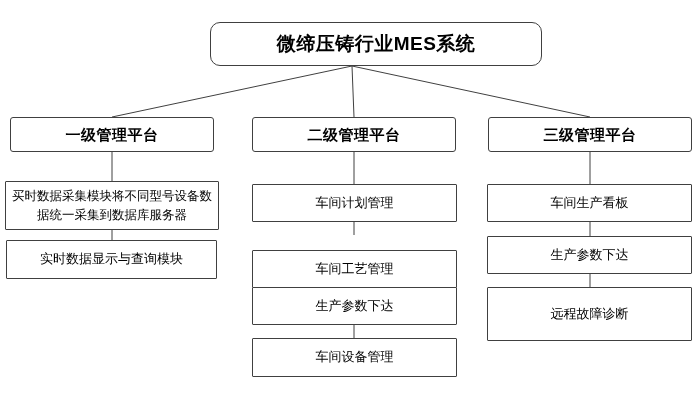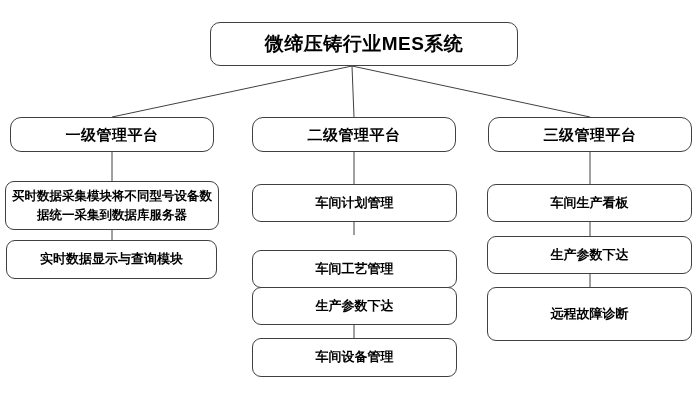--- a/index.html
+++ b/index.html
@@ -29,38 +29,37 @@
   }
   svg.connectors line { stroke: currentColor; stroke-width: 1; }
   .node {
     position: absolute;
     display: flex;
     align-items: center;
     justify-content: center;
     text-align: center;
     background: var(--background);
     border: 1px solid var(--border);
-    border-radius: 11px;
+    border-radius: 3px;
     line-height: 1.3;
   }
   .node.root {
     font-size: 19px;
     font-weight: bold;
     border-radius: 10px;
     letter-spacing: 0.5px;
   }
   .node.header {
     font-size: 15px;
     font-weight: bold;
     letter-spacing: 0.5px;
   }
   .node.child {
     font-size: 13px;
-    border-radius: 9px;
-    font-weight: bold;
+    border-radius: 1px;
   }
   .node.child.multiline {
     font-size: 12.5px;
     padding: 2px 6px;
     line-height: 1.45;
   }
 </style>
 </head>
 <body>
 
@@ -78,21 +77,21 @@
     <line x1="354" y1="152" x2="354" y2="184"></line>
     <line x1="354" y1="222" x2="354" y2="235"></line>
     <line x1="354" y1="273" x2="354" y2="287"></line>
     <line x1="354" y1="325" x2="354" y2="338"></line>
 
     <line x1="590" y1="152" x2="590" y2="184"></line>
     <line x1="590" y1="222" x2="590" y2="236"></line>
     <line x1="590" y1="274" x2="590" y2="287"></line>
   </svg>
 
-  <div class="node root" style="left:210px; top:22px; width:308px; height:44px;">
+  <div class="node root" style="left:210px; top:22px; width:332px; height:44px;">
     <span>微缔压铸行业MES系统</span>
   </div>
 
   <div class="node header" style="left:10px; top:117px; width:204px; height:35px;">
     <span>一级管理平台</span>
   </div>
   <div class="node header" style="left:252px; top:117px; width:204px; height:35px;">
     <span>二级管理平台</span>
   </div>
   <div class="node header" style="left:488px; top:117px; width:204px; height:35px;">

